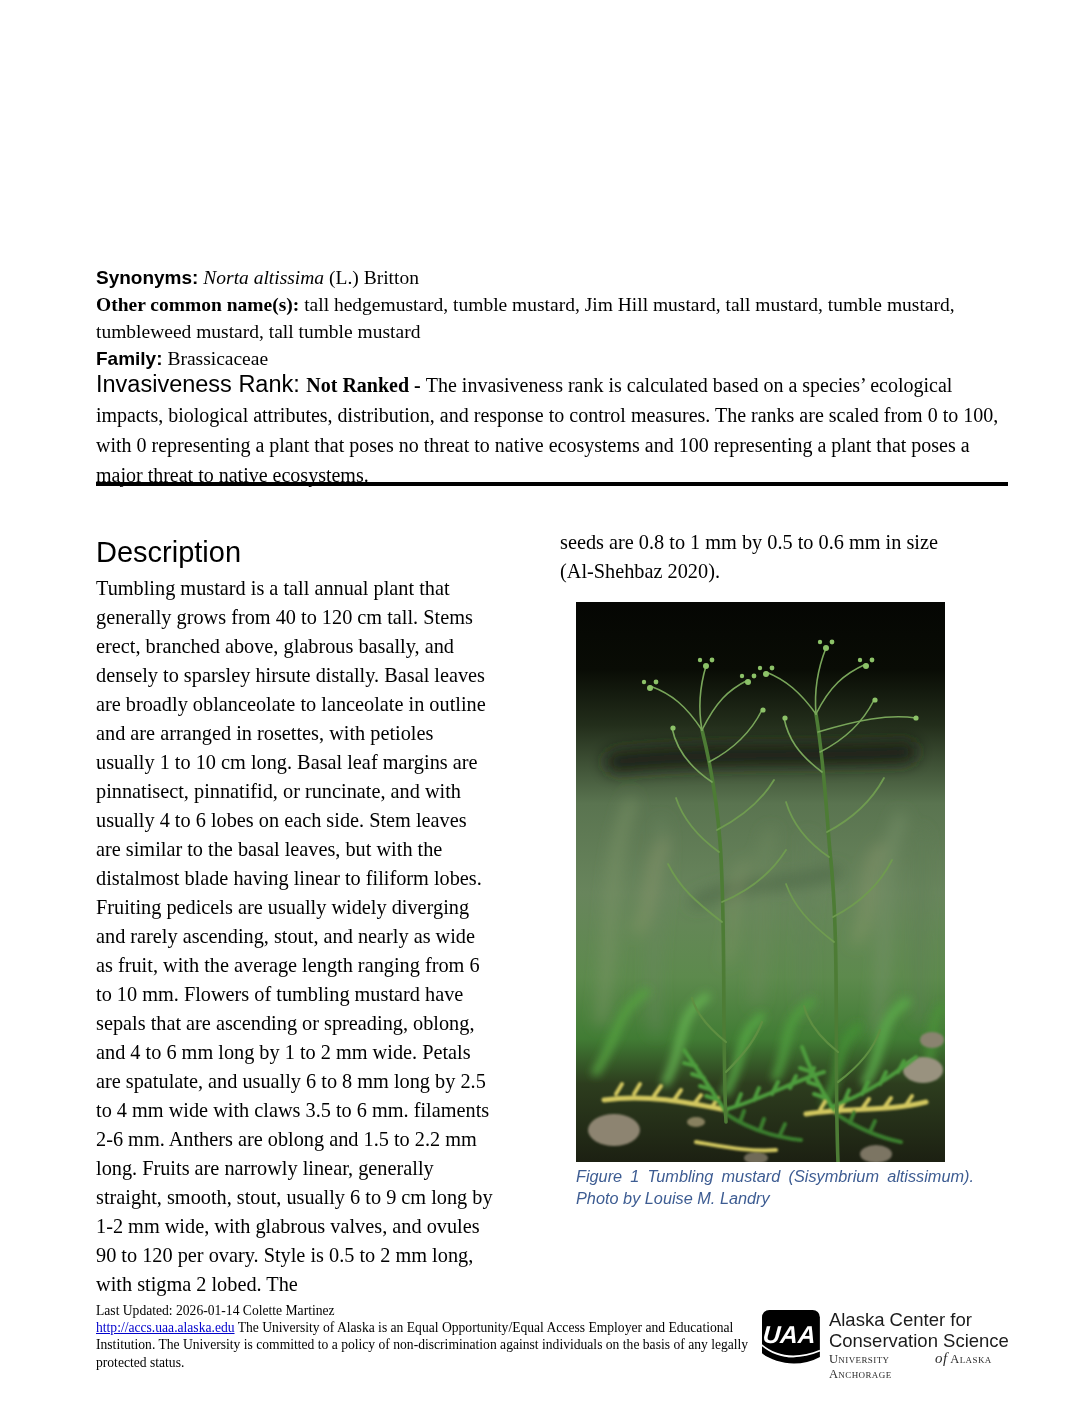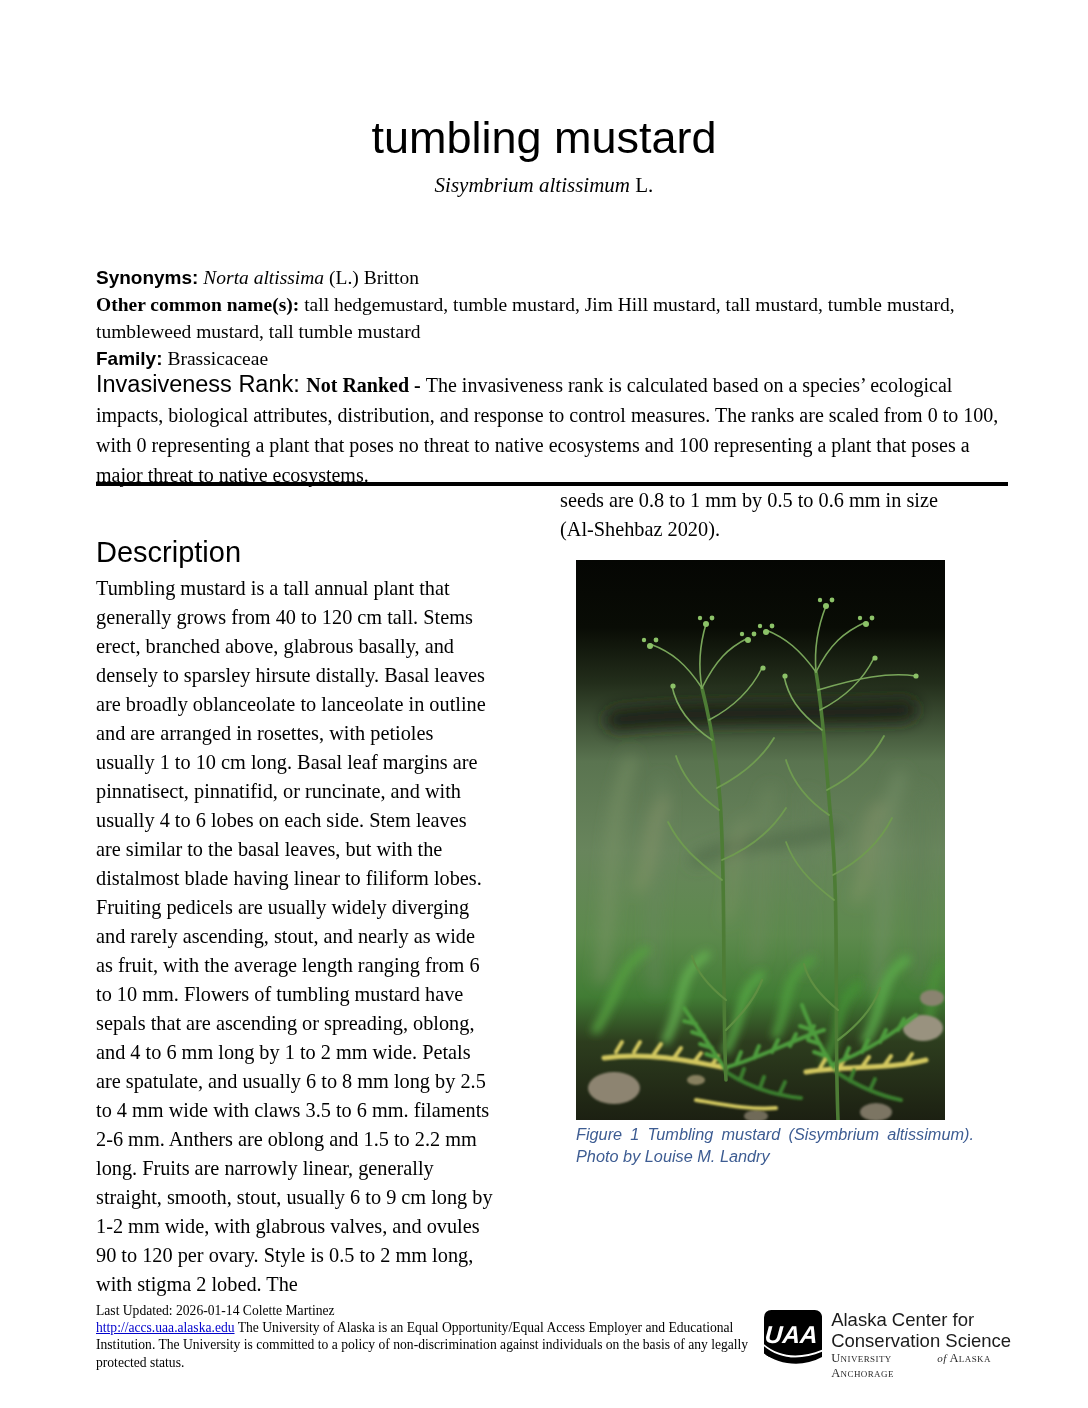--- a/index.html
+++ b/index.html
@@ -25,54 +25,48 @@
   .invasive{position:absolute;top:349px;left:96px;width:905px;font-size:20px;line-height:30px;}
   .inv-heading{font-family:"Liberation Sans","DejaVu Sans",sans-serif;font-size:23.5px;font-weight:400;}
   .inv-rank{font-weight:bold;}
 
   .rule{position:absolute;top:482px;left:96px;width:912px;height:4px;background:#000;}
 
   .col-left{position:absolute;top:520px;left:96px;width:397px;}
   .col-left h2{font-family:"Liberation Sans","DejaVu Sans",sans-serif;font-size:29px;font-weight:400;margin:16px 0 5px 0;}
   .body-text{font-size:20.3px;line-height:29px;margin:0;}
 
-  .col-right{position:absolute;top:486px;left:560px;width:400px;}
+  .col-right{position:absolute;top:528px;left:560px;width:400px;}
   .col-right .seeds{margin:0 0 14px 0;}
   figure{margin:16px;padding:0;}
   .photo-frame{display:block;width:369px;height:560px;}
   figcaption{
     margin-top:4px;width:398px;
     font-family:"Liberation Sans","DejaVu Sans",sans-serif;
     font-style:italic;font-size:16.3px;line-height:21.5px;
     color:#3D5C92;text-align:justify;
   }
   .similar{margin-top:13px;font-size:20.3px;line-height:29px;}
   .sim-heading{font-family:"Liberation Sans","DejaVu Sans",sans-serif;font-size:21px;color:#2D4867;}
 
   .footer{position:absolute;top:1302px;left:96px;width:946px;display:flex;align-items:flex-start;}
   .footer-text{width:712px;font-size:13.6px;line-height:17.2px;}
   .footer-text a{color:#0000CC;text-decoration:underline;}
   .logo{margin-left:auto;display:flex;align-items:flex-start;gap:9px;padding-top:6px;}
   .logo-mark{display:block;}
   .logo-lines{padding-top:1px;color:#1b1b1b;}
   .logo-line1,.logo-line2{font-family:"Liberation Sans","DejaVu Sans",sans-serif;font-size:18.5px;line-height:21px;}
   .logo-line3{font-size:12.5px;line-height:15px;font-variant:small-caps;letter-spacing:0.4px;color:#2a2a2a;}
-  .logo-line3 .of{font-style:italic;font-variant:normal;font-size:11px;margin-left:42px;}
+  .logo-line3 .of{font-style:italic;font-variant:normal;font-size:15px;margin-left:42px;}
 </style>
 </head>
 <body>
 
 <div class="page">
 
-  <div class="header">
-    <h1 class="doc-title">tumbling mustard</h1>
-    <div class="doc-subtitle">
-      <span class="sci">Sisymbrium altissimum</span><span> L.</span>
-    </div>
-  </div>
 
   <div class="meta">
     <div><span class="label-sans">Synonyms:</span><span class="ital"> Norta altissima</span><span> (L.) Britton</span></div>
     <div><span class="label-serif">Other common name(s):</span><span> tall hedgemustard, tumble mustard, Jim Hill mustard, tall mustard, tumble mustard, tumbleweed mustard, tall tumble mustard</span></div>
     <div><span class="label-sans">Family:</span><span> Brassicaceae</span></div>
   </div>
 
   <p class="invasive"><span class="inv-heading">Invasiveness Rank: </span><span class="inv-rank">Not Ranked - </span><span>The invasiveness rank is calculated based on a species’ ecological impacts, biological attributes, distribution, and response to control measures. The ranks are scaled from 0 to 100, with 0 representing a plant that poses no threat to native ecosystems and 100 representing a plant that poses a major threat to native ecosystems.</span></p>
 
   <div class="rule"></div>

